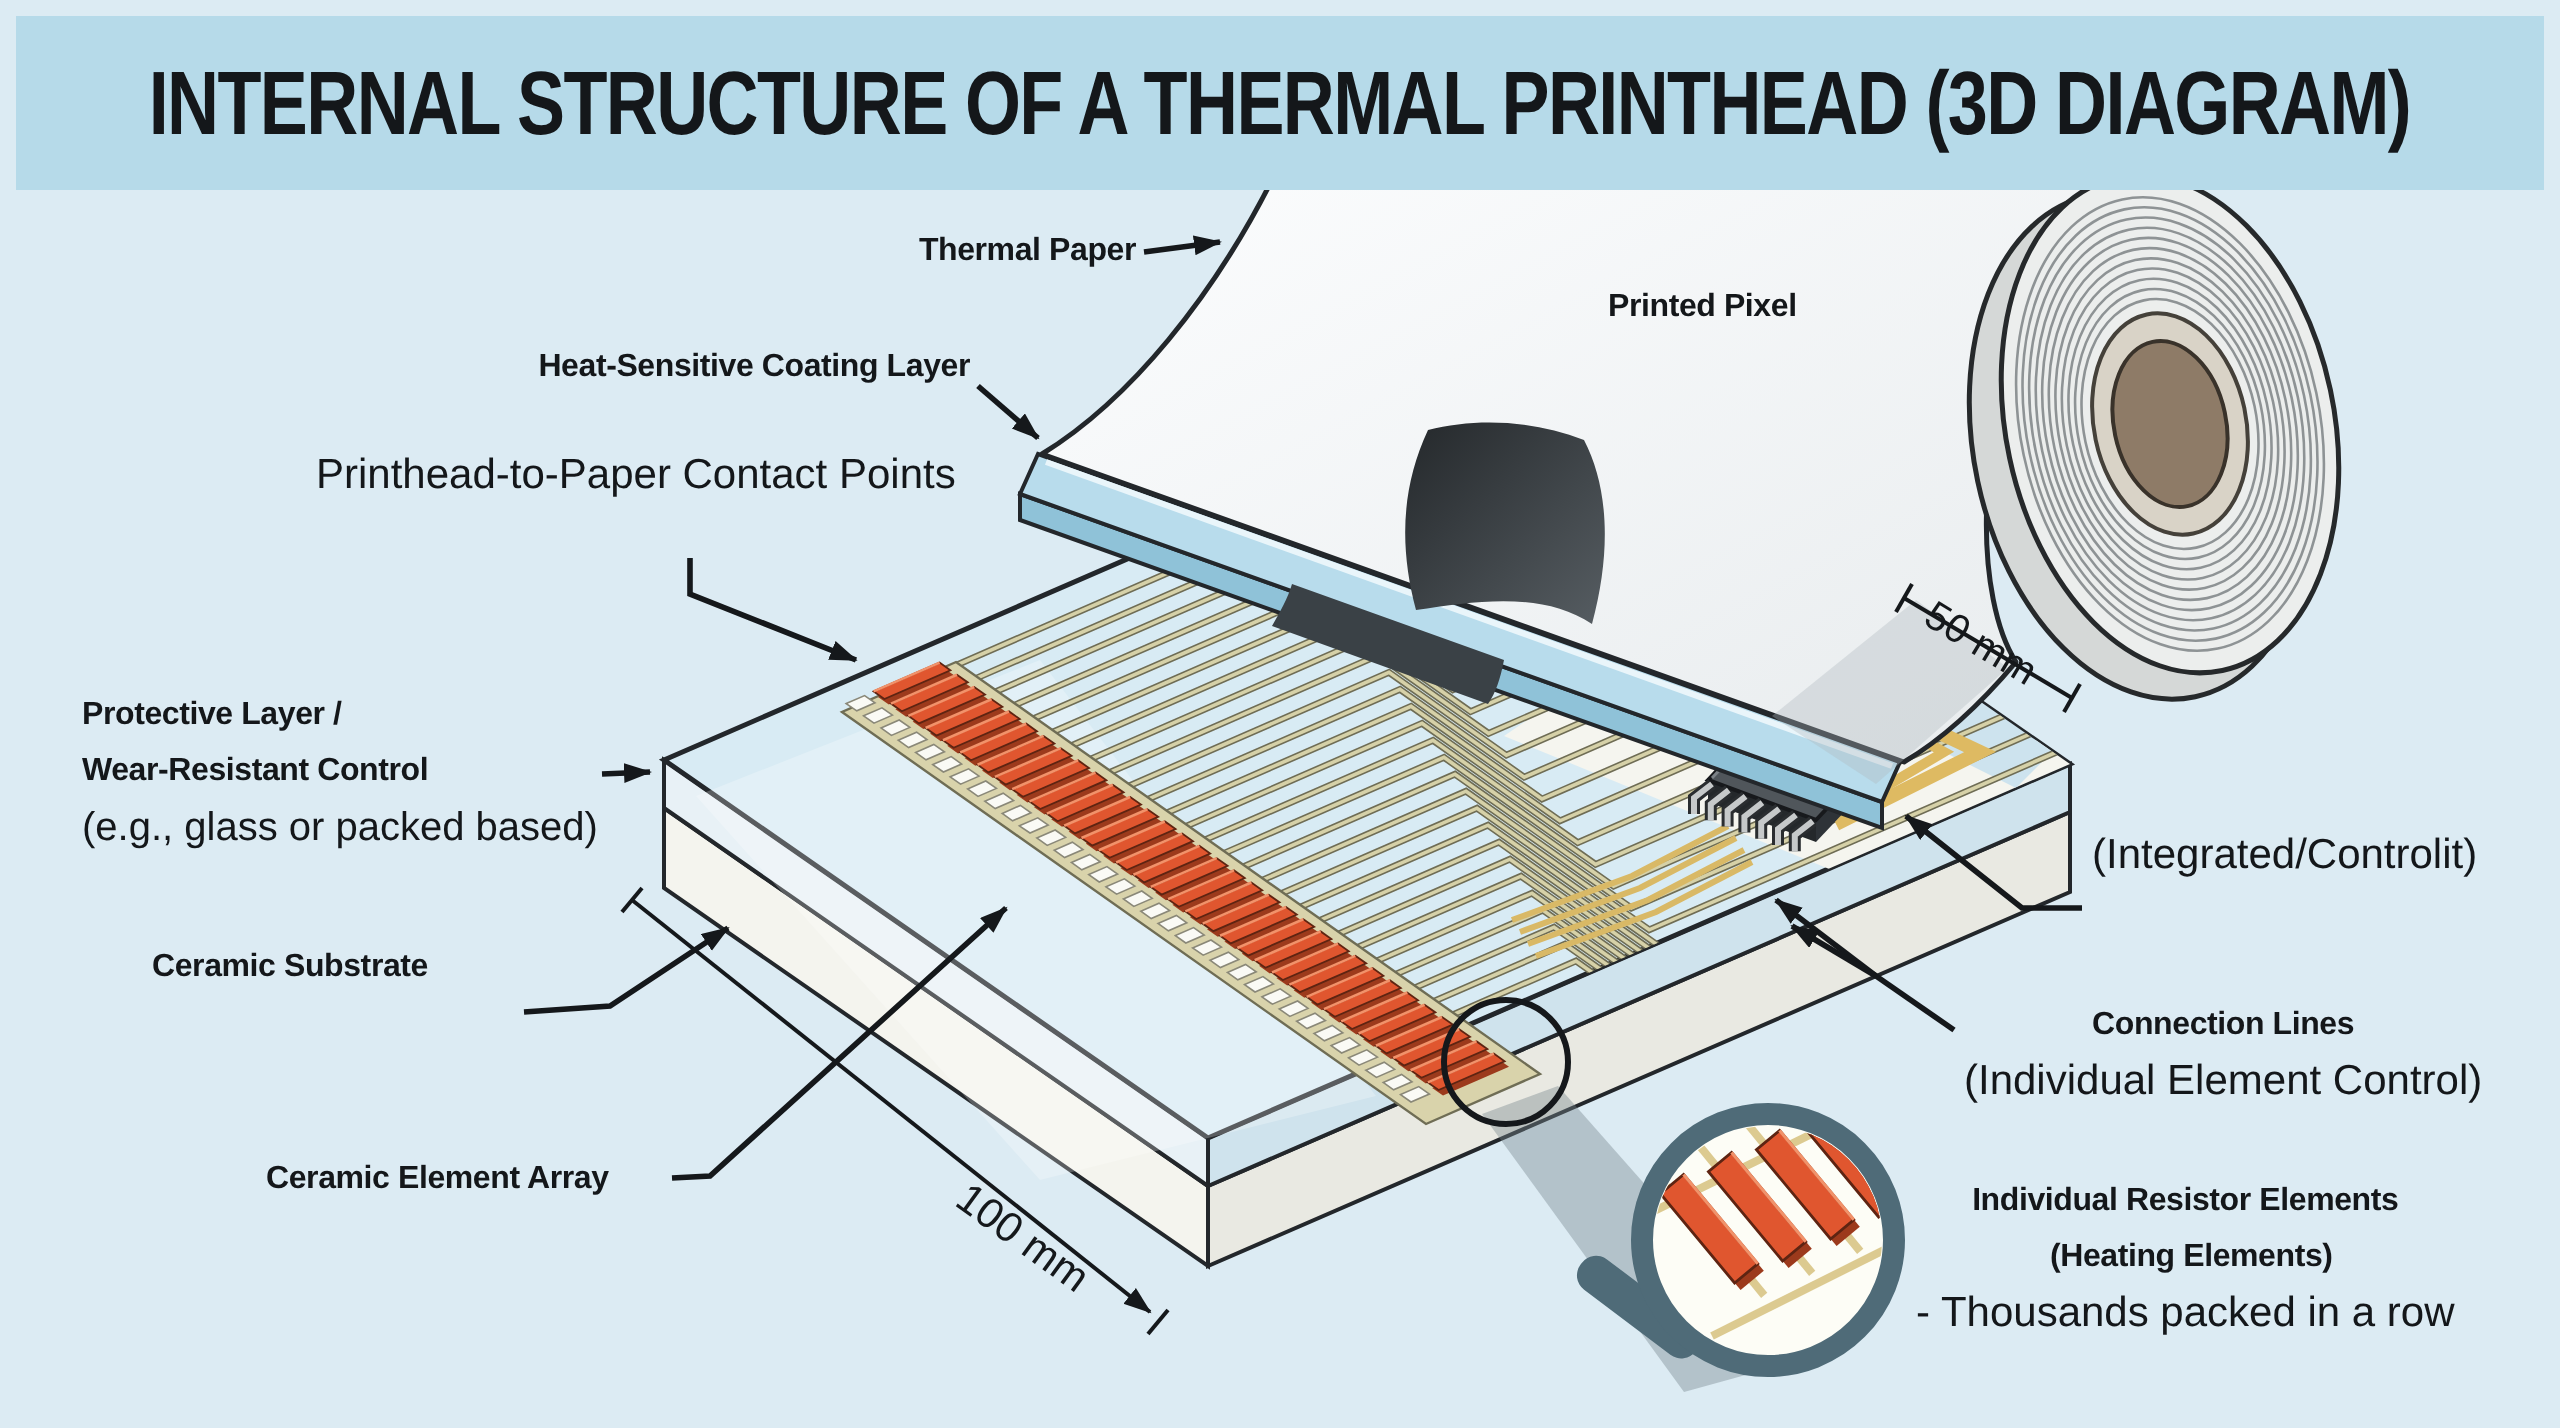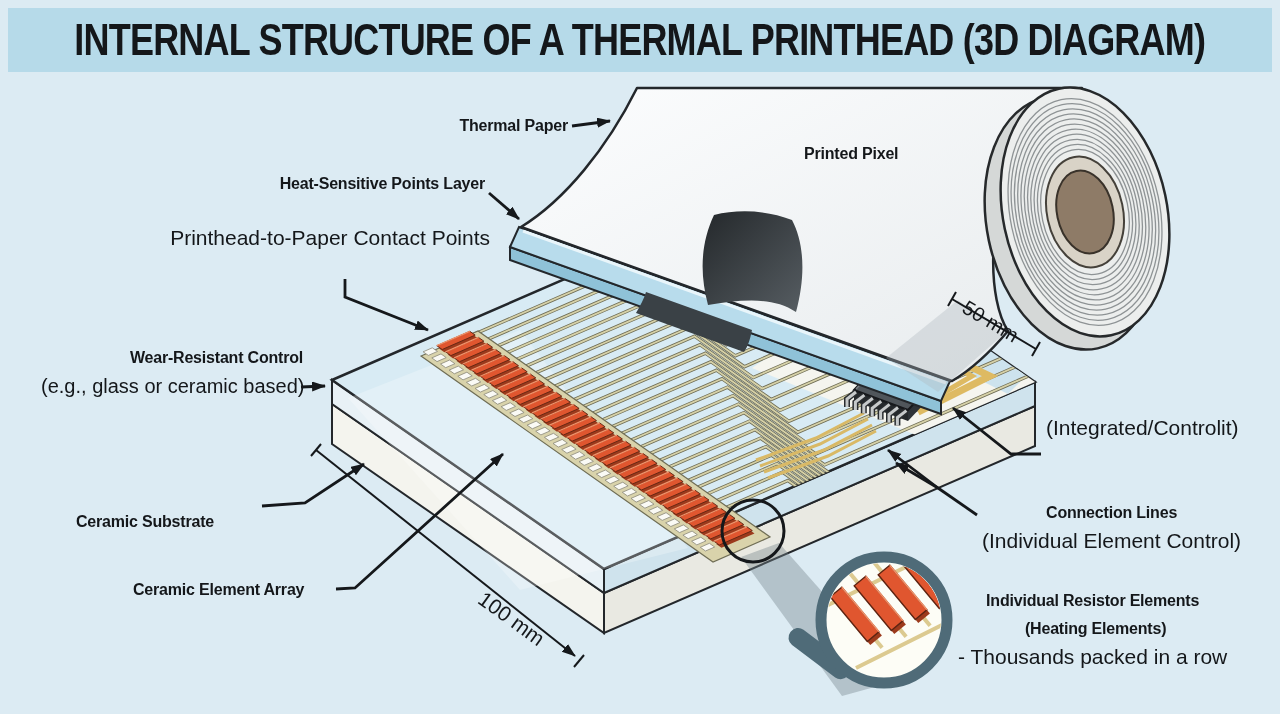--- a/index.html
+++ b/index.html
@@ -2,28 +2,28 @@
 <html style="--bg: #dcebf3; --banner: #b6dae9; --ink: #14171a;"><head>
 <meta charset="utf-8">
 <style>
   :root{
     --bg:#dcebf3; --banner:#b6dae9; --ink:#14171a;
   }
   html,body{margin:0;padding:0;}
   body{font-family:"Liberation Sans","DejaVu Sans",sans-serif;background:#c8dde8;}
   .stage{position:relative;width:1280px;height:714px;background:var(--bg);overflow:hidden;}
   .scene{position:absolute;left:0;top:0;z-index:1;}
-  .banner{position:absolute;left:8px;right:8px;top:8px;height:64px;background:var(--banner);
+  .banner{position:absolute;left:8px;right:8px;top:8px;height:87px;background:var(--banner);
           display:flex;align-items:center;justify-content:center;z-index:3;}
   .banner .t{font-weight:700;font-size:45px;color:var(--ink);white-space:nowrap;
              transform:scaleX(0.80);transform-origin:50% 50%;letter-spacing:-1px;}
   .lbl{position:absolute;z-index:3;color:var(--ink);line-height:28px;text-align:center;}
   .b{font-weight:700;font-size:16px;letter-spacing:-0.2px;}
   .r{font-weight:400;font-size:21px;}
-  .tr{text-align:right;} .tc{text-align:right;}
+  .tr{text-align:right;} .tc{text-align:left;}
   .lbl div{white-space:nowrap;}
 </style>
 </head>
 <body>
 
 <div class="stage">
 
 <svg class="scene" id="scene" width="1280" height="714" viewBox="0 0 1280 714">
   <defs>
     <marker id="ah" markerWidth="18" markerHeight="14" refX="13" refY="5" orient="auto" markerUnits="userSpaceOnUse">
@@ -400,29 +400,30 @@
     <path d="M938,488 L888,450" marker-end="url(#ah)"></path>
     <path d="M938,488 L896,463" marker-end="url(#ah)"></path>
   </g>
 </svg>
 
 <div class="banner">
   <span class="t">INTERNAL STRUCTURE OF A THERMAL PRINTHEAD (3D DIAGRAM)</span>
 </div>
 
 <div class="lbl b tr" style="left:398px;top:112px;width:170px;">Thermal Paper</div>
-<div class="lbl b tr" style="left:195px;top:170px;width:290px;">Heat-Sensitive Points Layer</div>
+<div class="lbl b tr" style="left:195px;top:170px;width:290px;">Heat-Sensitive Coating Layer</div>
 <div class="lbl r tc" style="left:158px;top:224px;width:332px;">
   <div>Printhead-to-Paper Contact Points</div>
 </div>
 <div class="lbl tc" style="left:41px;top:344px;width:262px;">
+  <div class="b">Protective Layer /</div>
   <div class="b">Wear-Resistant Control</div>
-  <div class="r" style="font-size:20px;">(e.g., glass or ceramic based)</div>
-</div>
-<div class="lbl b" style="left:76px;top:508px;">Ceramic Substrate</div>
+  <div class="r" style="font-size:20px;">(e.g., glass or packed based)</div>
+</div>
+<div class="lbl b" style="left:76px;top:470px;">Ceramic Substrate</div>
 <div class="lbl b" style="left:133px;top:576px;">Ceramic Element Array</div>
 <div class="lbl b" style="left:804px;top:140px;">Printed Pixel</div>
 <div class="lbl" style="left:1046px;top:414px;">
   <div class="r">(Integrated/Controlit)</div>
 </div>
 <div class="lbl" style="left:958px;top:587px;">
   <div class="b">Individual Resistor Elements</div>
   <div class="b" style="padding-left:6px;">(Heating Elements)</div>
   <div class="r">- Thousands packed in a row</div>
 </div>

